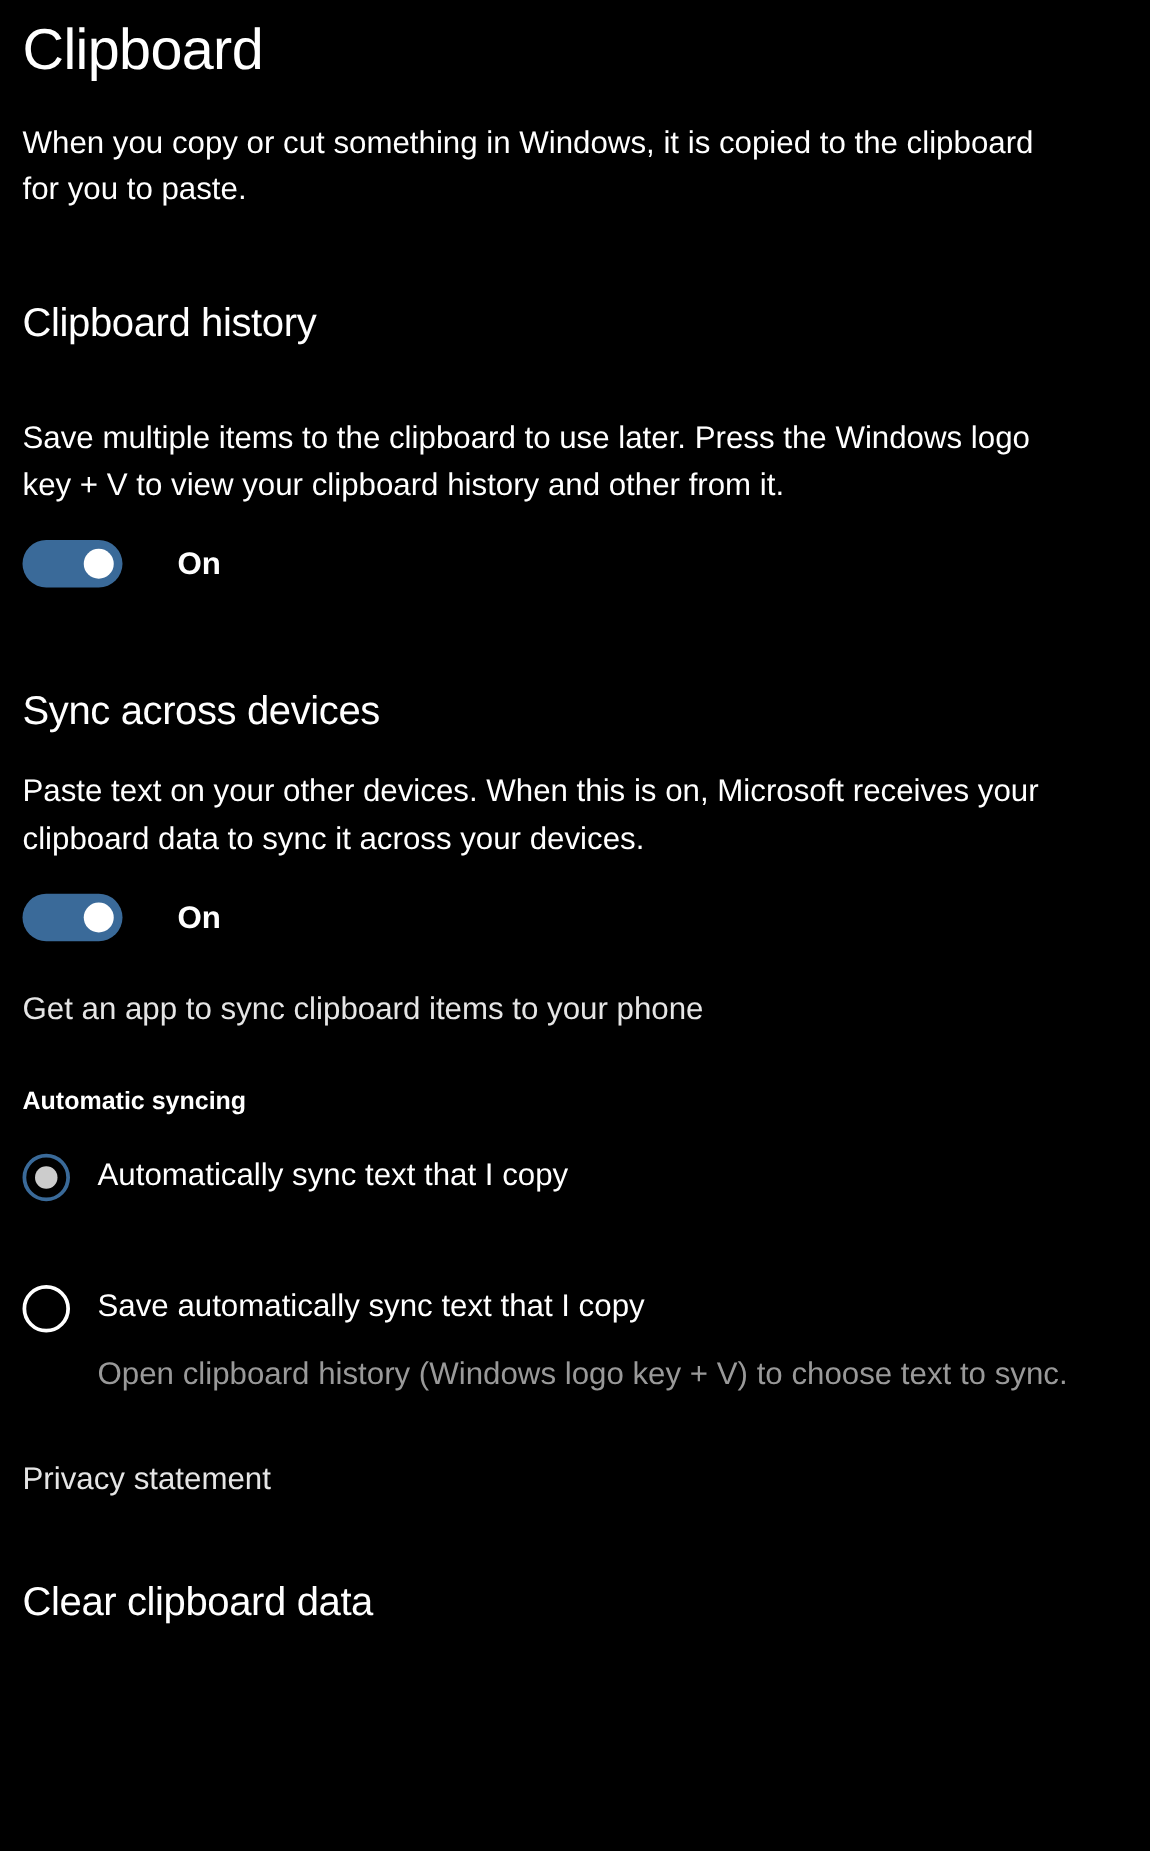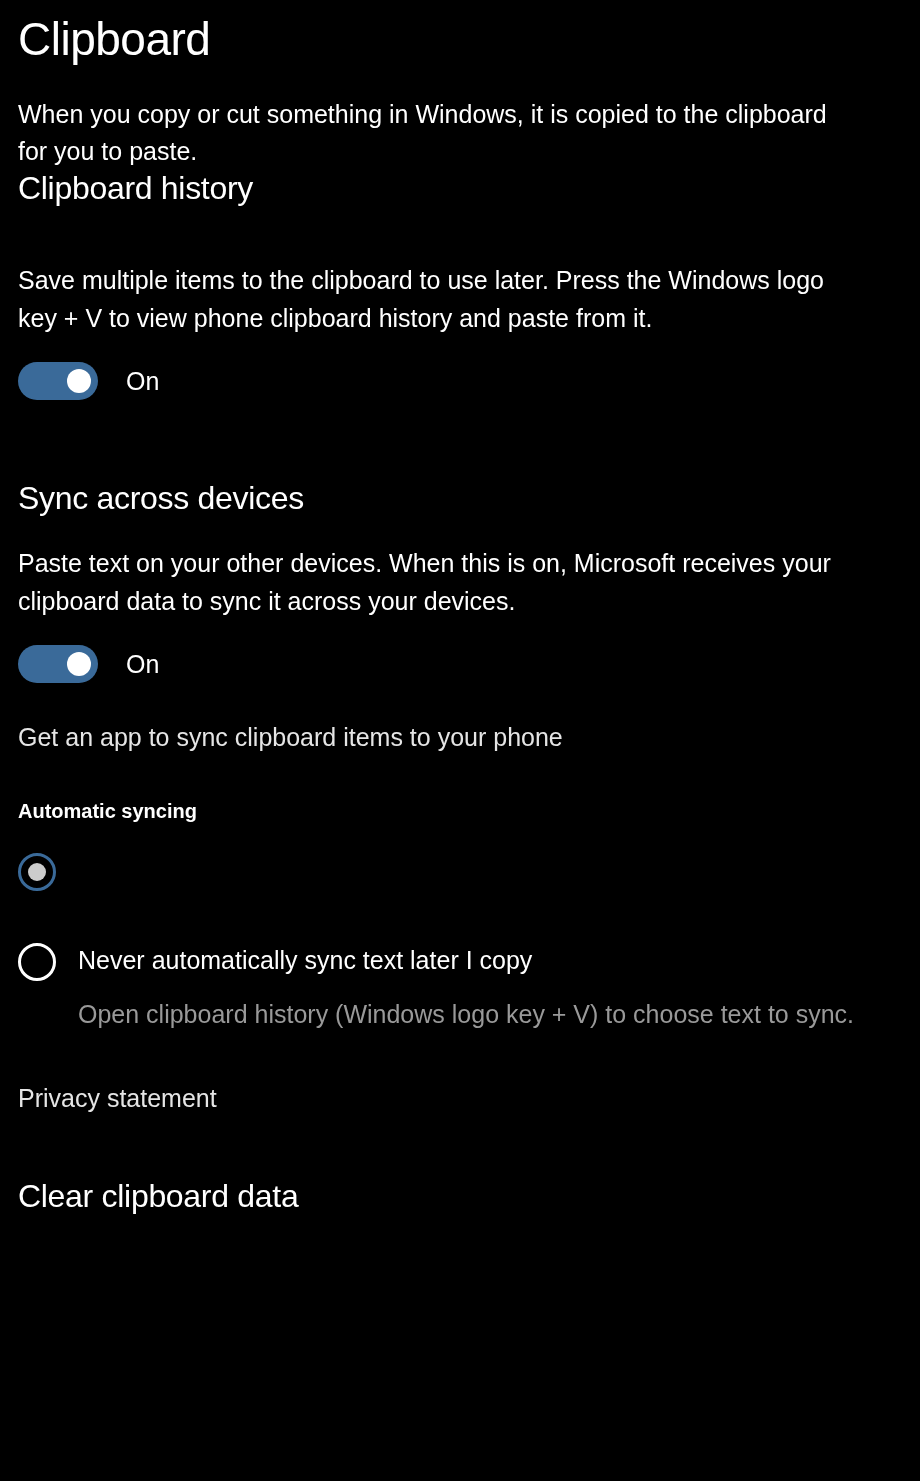--- a/index.html
+++ b/index.html
@@ -17,20 +17,21 @@
     .page-title {
       font-size: 46px;
       font-weight: 400;
       margin-bottom: 30px;
       letter-spacing: -0.5px;
     }
     .intro-text {
       font-size: 25px;
       font-weight: 400;
       line-height: 1.48;
+      margin-bottom: 70px;
       max-width: 840px;
     }
     .section-heading {
       font-size: 32px;
       font-weight: 400;
       margin-bottom: 55px;
       letter-spacing: -0.3px;
     }
     .section-heading.tight {
       margin-bottom: 28px;
@@ -63,21 +64,22 @@
       position: absolute;
       width: 24px;
       height: 24px;
       background: #ffffff;
       border-radius: 50%;
       top: 7px;
       right: 7px;
     }
     .toggle-label {
       font-size: 25px;
-      font-weight: 400;
+      font-weight: 700;
+      margin-left: 16px;
     }
     .link {
       color: #e5e5e5;
       font-size: 25px;
       font-weight: 400;
       text-decoration: none;
       display: inline-block;
       margin-bottom: 48px;
       cursor: pointer;
     }
@@ -138,21 +140,21 @@
 <body>
 
 
 
 <h1 class="page-title">Clipboard</h1>
 
 <p class="intro-text">When you copy or cut something in Windows, it is copied to the clipboard for you to paste.</p>
 
 <h2 class="section-heading">Clipboard history</h2>
 
-<p class="section-desc">Save multiple items to the clipboard to use later. Press the Windows logo key + V to view phone clipboard history and paste from it.</p>
+<p class="section-desc">Save multiple items to the clipboard to use later. Press the Windows logo key + V to view your clipboard history and other from it.</p>
 
 <div class="toggle-row">
   <div class="toggle">
     <div class="toggle-knob"></div>
   </div>
   <span class="toggle-label">On</span>
 </div>
 
 <h2 class="section-heading tight">Sync across devices</h2>
 
@@ -165,27 +167,28 @@
   <span class="toggle-label">On</span>
 </div>
 
 <a class="link">Get an app to sync clipboard items to your phone</a>
 
 <div class="subheading">Automatic syncing</div>
 
 <div class="radio-item">
   <div class="radio-circle selected"></div>
   <div class="radio-content">
+    <div class="radio-title">Automatically sync text that I copy</div>
   </div>
 </div>
 
 <div class="radio-item">
   <div class="radio-circle"></div>
   <div class="radio-content">
-    <div class="radio-title">Never automatically sync text later I copy</div>
+    <div class="radio-title">Save automatically sync text that I copy</div>
     <div class="radio-desc">Open clipboard history (Windows logo key + V) to choose text to sync.</div>
   </div>
 </div>
 
 <a class="link privacy">Privacy statement</a>
 
 <h2 class="section-heading">Clear clipboard data</h2>
 
 
 

